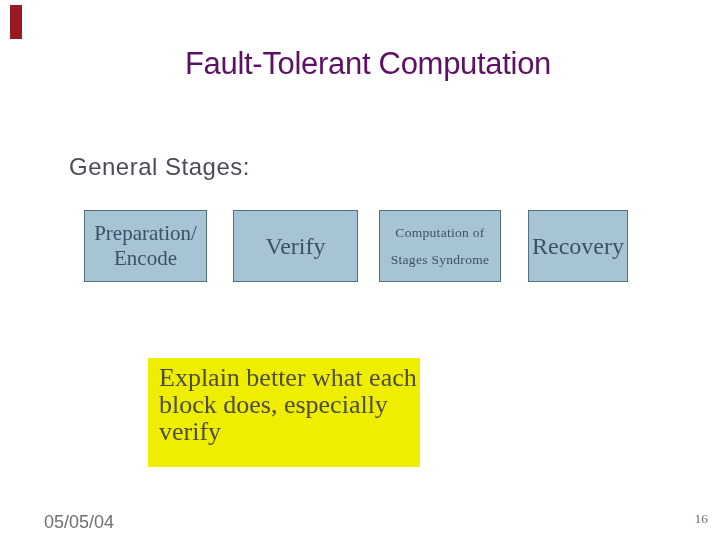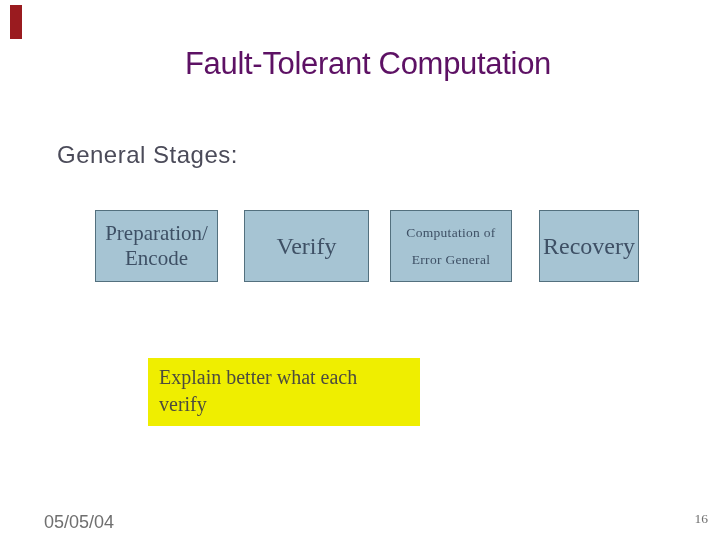--- a/index.html
+++ b/index.html
@@ -32,58 +32,57 @@
     text-align: center;
     font-size: 31px;
     font-weight: 400;
     color: #5d1164;
     letter-spacing: -0.3px;
   }
   .heading {
     position: absolute;
     left: 57px;
     top: 141px;
-    margin: 0;
+    margin: 12px;
     font-size: 24px;
     font-weight: 400;
     color: #4b4b59;
     letter-spacing: 0.5px;
   }
   .stage-box {
     position: absolute;
     top: 210px;
     height: 72px;
     box-sizing: border-box;
     background: #a6c4d3;
     border: 1.5px solid #53707e;
     display: flex;
     flex-direction: column;
     justify-content: center;
     align-items: center;
     text-align: center;
     font-family: "Liberation Serif", serif;
     color: #3e5065;
-    margin-left: 11px;
   }
   .stage-box span { display: block; }
   .stage-0 { left: 84px;  width: 123px; font-size: 21px; line-height: 25px; }
   .stage-1 { left: 233px; width: 125px; font-size: 24px; }
   .stage-2 { left: 379px; width: 122px; font-size: 13.5px; letter-spacing: 0.3px; row-gap: 11px; }
   .stage-3 { left: 528px; width: 100px; font-size: 24px; }
   .note {
     position: absolute;
     left: 148px;
     top: 358px;
     width: 272px;
-    height: 68px;
+    height: 109px;
     box-sizing: border-box;
     background: #efee00;
     padding: 6px 0 0 11px;
     font-family: "Liberation Serif", serif;
-    font-size: 20px;
+    font-size: 26px;
     line-height: 27px;
     color: #4d4c3e;
   }
   .note span { display: block; }
   .footer-date {
     position: absolute;
     left: 44px;
     top: 512px;
     font-size: 18px;
     color: #6f6f6f;
@@ -112,28 +111,29 @@
     <span>Preparation/</span>
     <span>Encode</span>
   </div>
 
   <div class="stage-box stage-1">
     <span>Verify</span>
   </div>
 
   <div class="stage-box stage-2">
     <span>Computation of</span>
-    <span>Error General</span>
+    <span>Stages Syndrome</span>
   </div>
 
   <div class="stage-box stage-3">
     <span>Recovery</span>
   </div>
 
   <div class="note">
     <span>Explain better what each</span>
+    <span>block does, especially</span>
     <span>verify</span>
   </div>
 
   <span class="footer-date">05/05/04</span>
   <span class="page-number">16</span>
 
 </div>
 
 </body></html>

